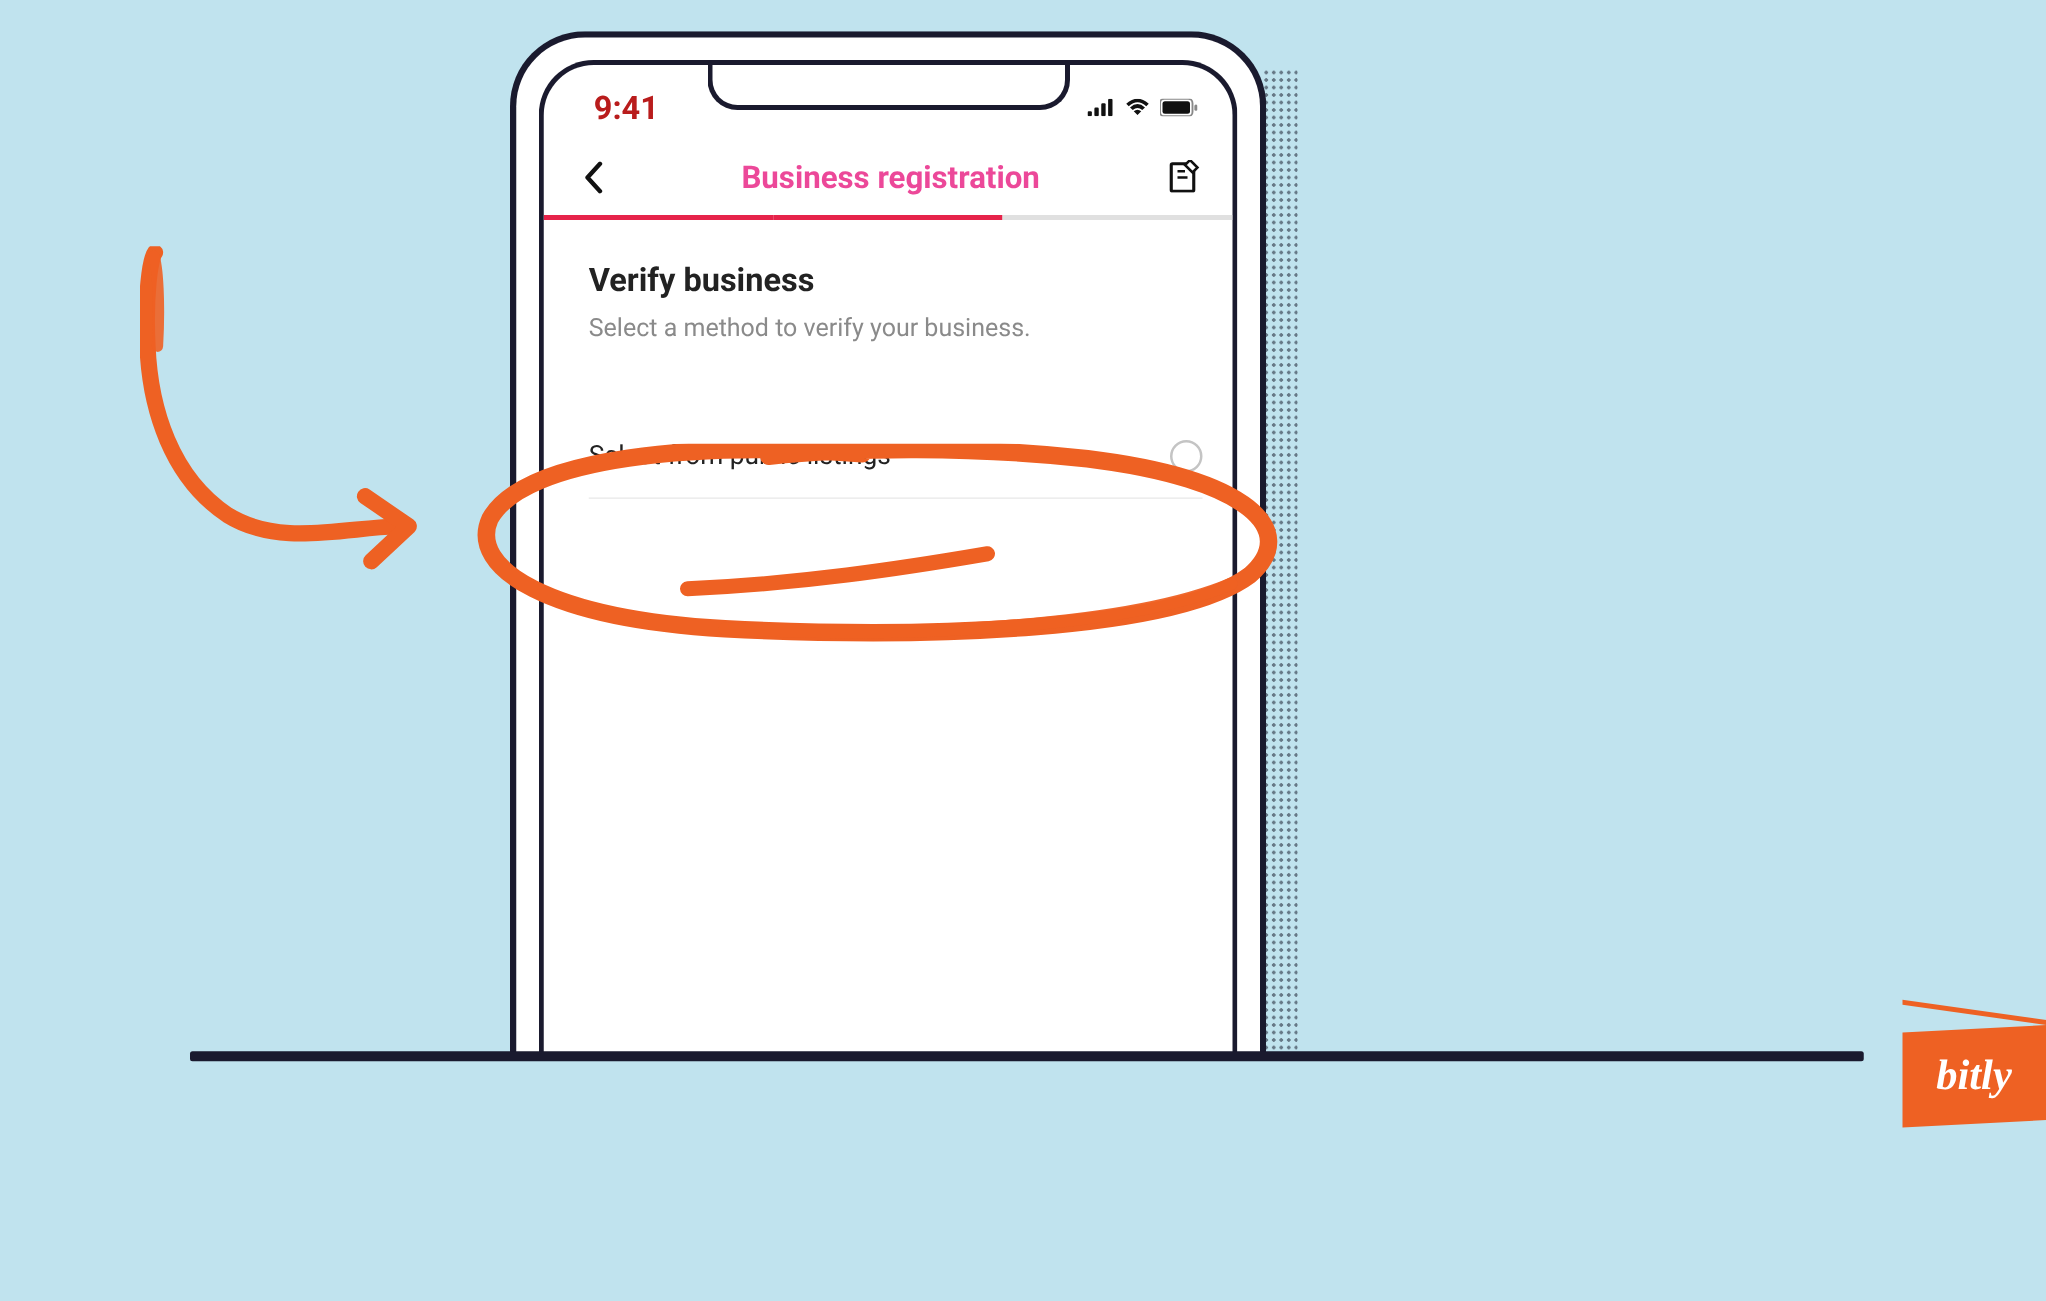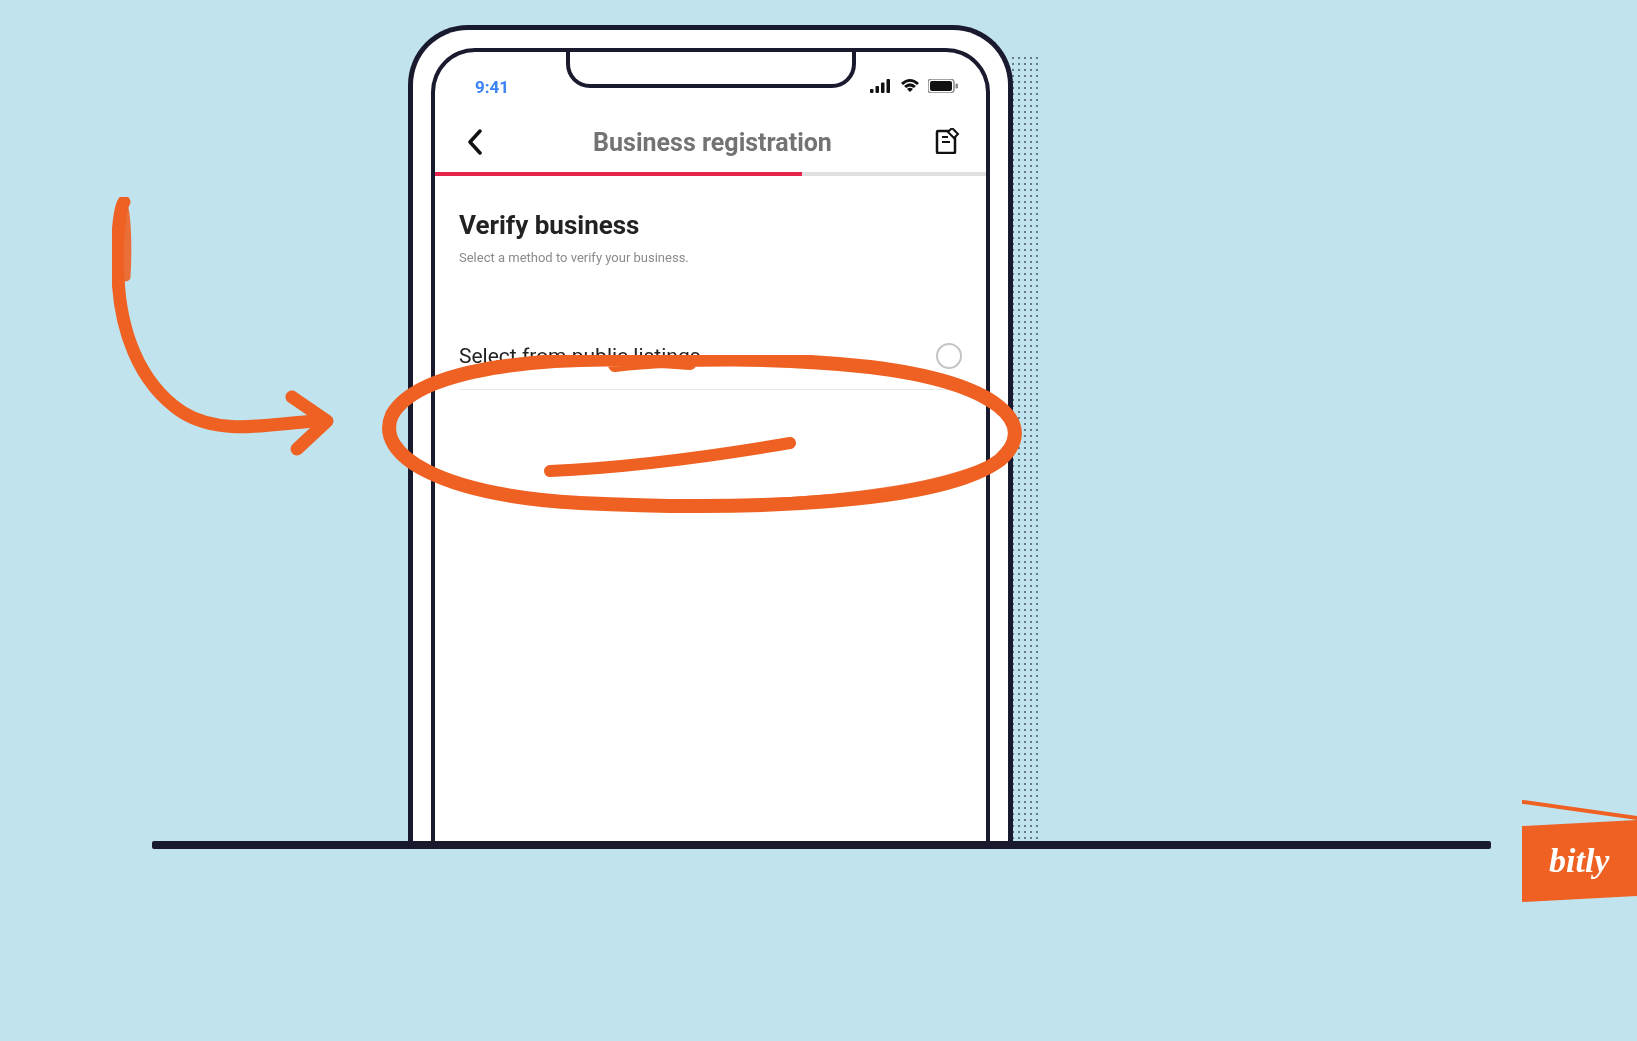--- a/index.html
+++ b/index.html
@@ -79,22 +79,22 @@
     
     .status-bar {
       display: flex;
       justify-content: space-between;
       align-items: center;
       padding: 18px 28px 0 40px;
       height: 52px;
     }
     .status-time {
       font-weight: 700;
-      font-size: 17px;
-      color: #3b82f6;
+      font-size: 26px;
+      color: #b91c1c;
     }
     .status-icons {
       display: flex;
       gap: 8px;
       align-items: center;
     }
     
     
     .nav-bar {
       display: flex;
@@ -106,21 +106,21 @@
       width: 32px;
       height: 32px;
       display: flex;
       align-items: center;
       justify-content: center;
       cursor: pointer;
     }
     .nav-title {
       font-size: 25px;
       font-weight: 700;
-      color: #737373;
+      color: #ec4899;
     }
     .nav-action {
       width: 28px;
       height: 28px;
       cursor: pointer;
     }
     
     
     .progress {
       display: flex;
@@ -130,29 +130,30 @@
     .progress-seg {
       flex: 1;
       height: 4px;
       background: #e0e0e0;
     }
     .progress-seg.active { background: #e6234a; }
     
     
     .content {
       padding: 34px 24px 0 24px;
+      margin-left: 12px;
     }
     .heading {
       font-size: 26px;
       font-weight: 700;
       color: #222;
       margin-bottom: 10px;
     }
     .subheading {
-      font-size: 13px;
+      font-size: 20px;
       color: #8a8a8a;
       margin-bottom: 58px;
     }
     
     .option-row {
       display: flex;
       justify-content: space-between;
       align-items: center;
       padding: 20px 0;
       border-bottom: 1px solid #e8e8e8;

